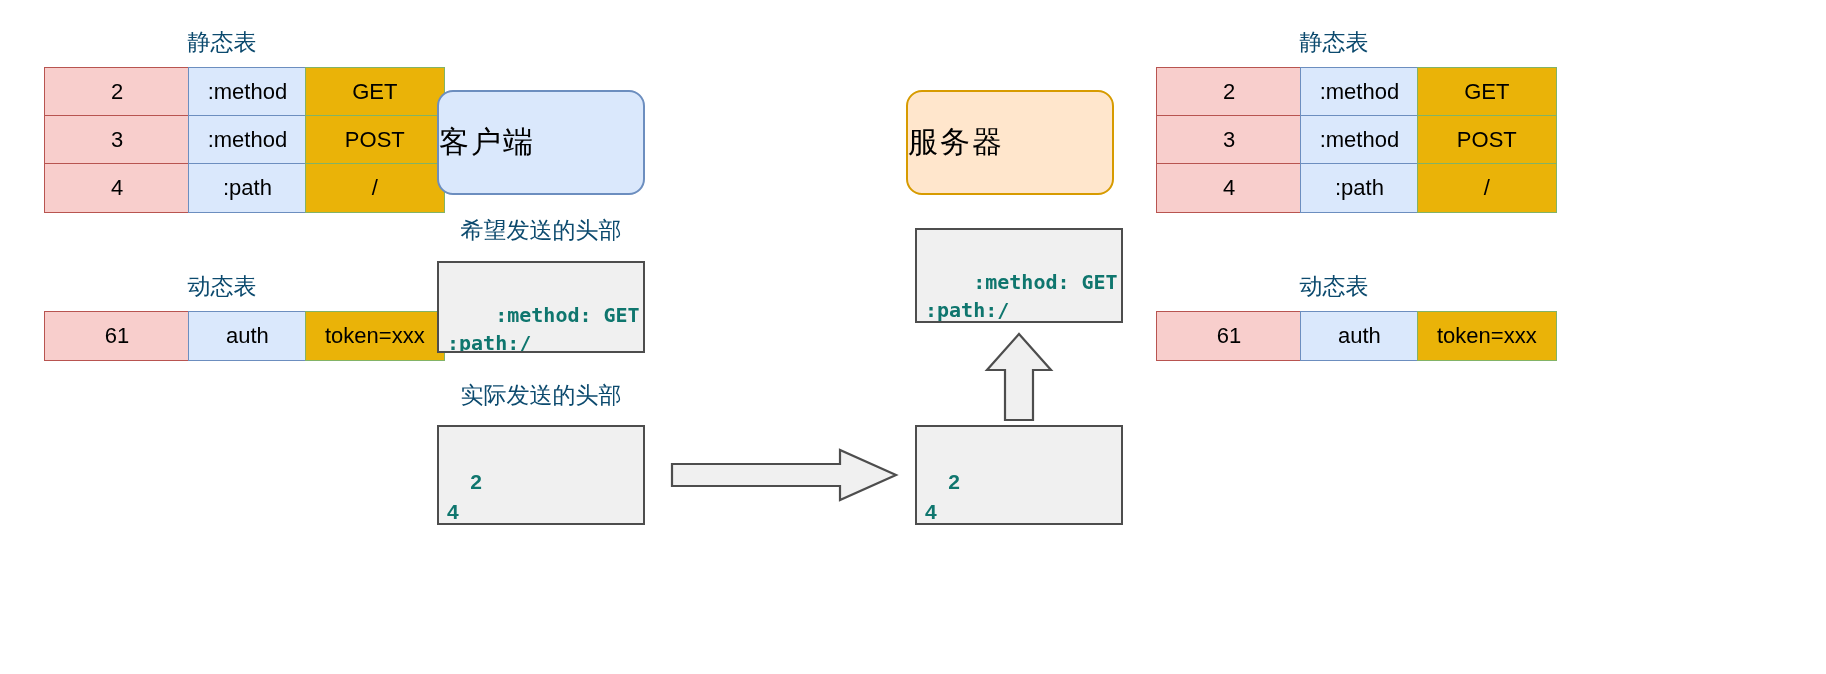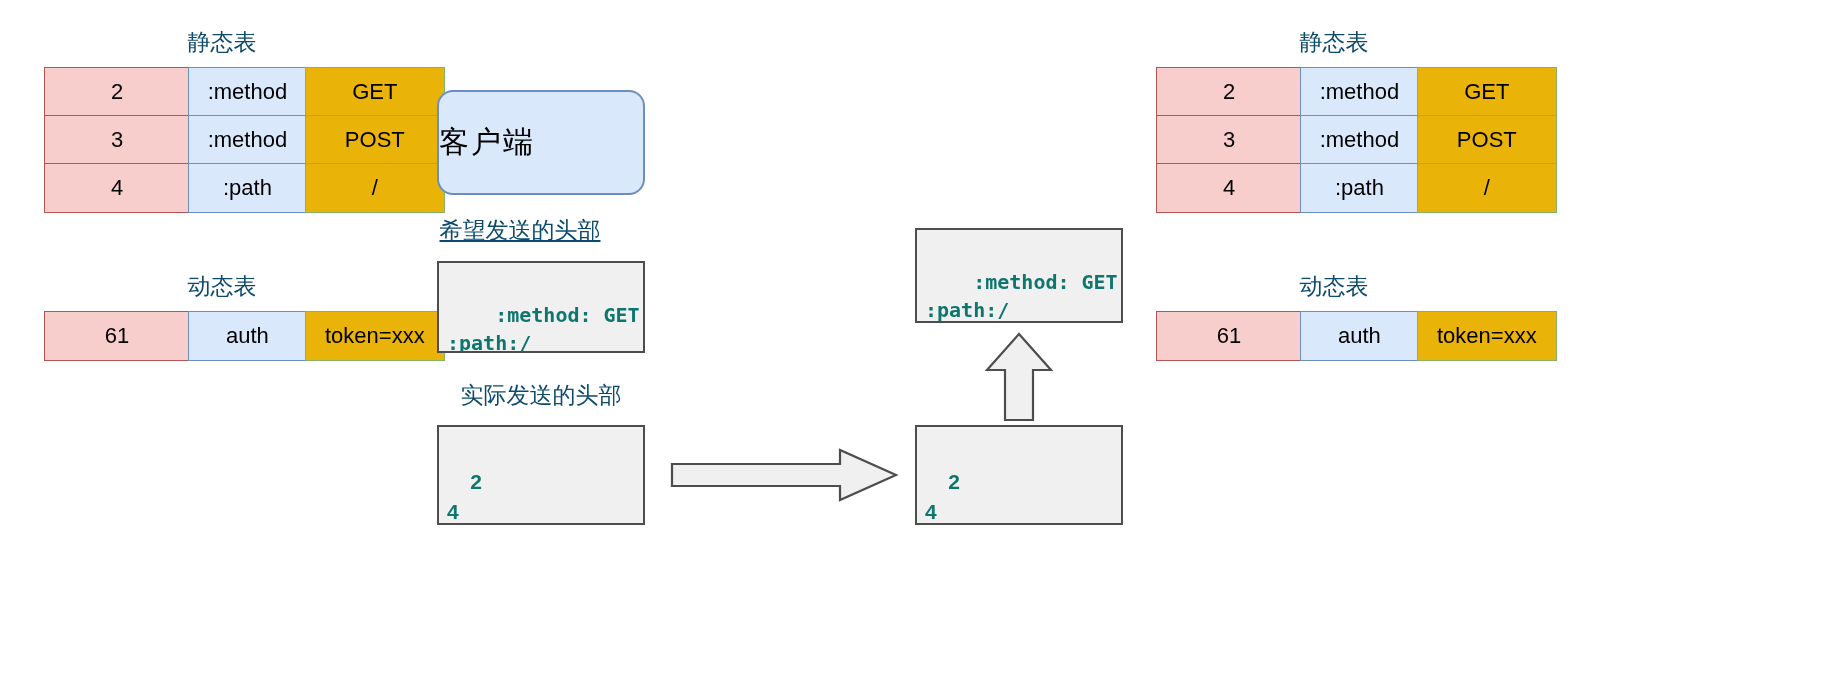--- a/index.html
+++ b/index.html
@@ -150,40 +150,43 @@
       <div class="idx-cell cell-index">61</div>
       <div class="idx-cell cell-name">auth</div>
       <div class="idx-cell cell-value">token=xxx</div>
     </div>
   </div>
 
   <div class="node node-client" style="left:437px; top:90px; width:208px; height:105px;">
     <span>客户端</span>
   </div>
 
-  <div class="caption" style="left:416px; top:216px; width:208px;text-decoration:underline;">希望发送的头部</div>
+  <div class="caption" style="left:437px; top:216px; width:208px;">希望发送的头部</div>
 
   <div class="codebox" style="left:437px; top:261px; width:208px; height:92px;">
     <span>:method: GET
 :path:/
 auth:token=xxx</span>
   </div>
 
   <div class="caption" style="left:437px; top:381px; width:208px;">实际发送的头部</div>
 
   <div class="codebox plainfont" style="left:437px; top:425px; width:208px; height:100px;">
     <span>2
 4
 61</span>
   </div>
 
   <svg class="arrow-svg" style="left:672px; top:448px;" width="226" height="54" viewBox="0 0 226 54">
     <polygon points="0,16 168,16 168,2 224,27 168,52 168,38 0,38" fill="#f0f0f0" stroke="#4d4d4d" stroke-width="2.2" stroke-linejoin="miter"></polygon>
   </svg>
 
+  <div class="node node-server" style="left:906px; top:90px; width:208px; height:105px;">
+    <span>服务器</span>
+  </div>
 
   <div class="codebox" style="left:915px; top:228px; width:208px; height:95px;">
     <span>:method: GET
 :path:/
 auth:token=xxx</span>
   </div>
 
   <svg class="arrow-svg" style="left:985px; top:332px;" width="68" height="90" viewBox="0 0 68 90">
     <polygon points="34,2 66,38 48,38 48,88 20,88 20,38 2,38" fill="#f0f0f0" stroke="#4d4d4d" stroke-width="2.2" stroke-linejoin="miter"></polygon>
   </svg>

